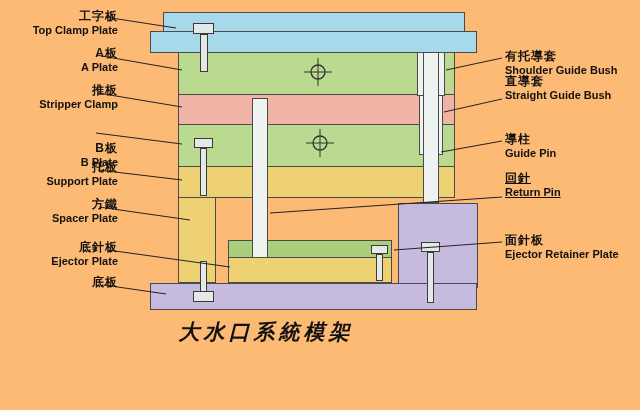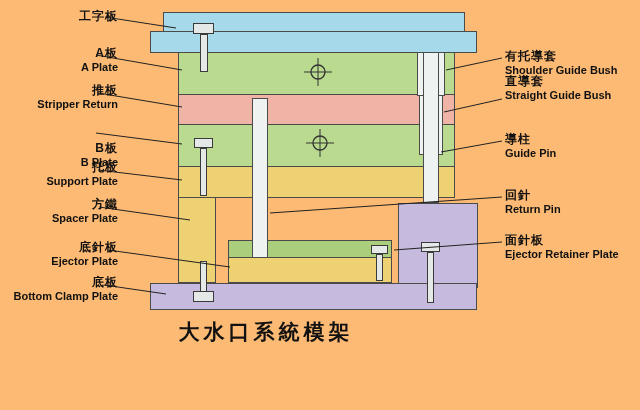--- a/index.html
+++ b/index.html
@@ -8,21 +8,21 @@
   .plate{position:absolute;border:1px solid #4a4a4a;box-sizing:border-box;}
   .pin{position:absolute;border:1px solid #4a4a4a;box-sizing:border-box;}
   .screw-part{position:absolute;border:1px solid #3a3a3a;box-sizing:border-box;background:#e4e8e6;}
   .lines{position:absolute;left:0;top:0;pointer-events:none;}
   .crosshair{position:absolute;}
   .label{position:absolute;line-height:1.15;font-weight:bold;}
   .label .zh{font-size:12px;letter-spacing:1px;}
   .label .en{font-size:11px;}
   .label.left{left:0;width:118px;text-align:right;}
   .label.right{left:505px;width:134px;text-align:left;}
-  .title-block{position:absolute;left:0;top:318px;width:532px;text-align:center;font-weight:bold;}
+  .title-block{position:absolute;left:0;top:318px;width:532px;text-align:center;font-weight:bold;font-style:italic;}
   .title-zh{font-size:21px;letter-spacing:4px;}
   .title-en{font-size:24px;letter-spacing:1px;margin-top:4px;}
 </style>
 </head>
 <body>
 
 <div class="canvas">
 
   <div class="plate" style="left: 163px; top: 12px; width: 302px; height: 20px; background-color: rgb(166, 217, 233);"></div>
   <div class="plate" style="left: 150px; top: 31px; width: 327px; height: 22px; background-color: rgb(166, 217, 233);"></div>
@@ -76,63 +76,63 @@
       <line x1="502" y1="58" x2="446" y2="70"></line>
       <line x1="502" y1="99" x2="444" y2="112"></line>
       <line x1="502" y1="141" x2="441" y2="152"></line>
       <line x1="502" y1="197" x2="270" y2="213"></line>
       <line x1="502" y1="242" x2="394" y2="250"></line>
     </g>
   </svg>
 
   <div class="label left" style="top:10px;">
     <div class="zh">工字板</div>
+    <div class="en">Top Clamp Plate</div>
   </div>
   <div class="label left" style="top:47px;">
     <div class="zh">A板</div>
     <div class="en">A Plate</div>
   </div>
   <div class="label left" style="top:84px;">
     <div class="zh">推板</div>
-    <div class="en">Stripper Return</div>
+    <div class="en">Stripper Clamp</div>
   </div>
   <div class="label left" style="top:142px;">
     <div class="zh">B板</div>
     <div class="en">B Plate</div>
   </div>
   <div class="label left" style="top:161px;">
     <div class="zh">托板</div>
     <div class="en">Support Plate</div>
   </div>
   <div class="label left" style="top:198px;">
     <div class="zh">方鐵</div>
     <div class="en">Spacer Plate</div>
   </div>
   <div class="label left" style="top:241px;">
     <div class="zh">底針板</div>
     <div class="en">Ejector Plate</div>
   </div>
   <div class="label left" style="top:276px;">
     <div class="zh">底板</div>
-    <div class="en">Bottom Clamp Plate</div>
   </div>
 
   <div class="label right" style="top:50px;">
     <div class="zh">有托導套</div>
     <div class="en">Shoulder Guide Bush</div>
   </div>
   <div class="label right" style="top:75px;">
     <div class="zh">直導套</div>
     <div class="en">Straight Guide Bush</div>
   </div>
   <div class="label right" style="top:133px;">
     <div class="zh">導柱</div>
     <div class="en">Guide Pin</div>
   </div>
-  <div class="label right" style="top:189px;">
+  <div class="label right" style="top:172px;text-decoration:underline;">
     <div class="zh">回針</div>
     <div class="en">Return Pin</div>
   </div>
   <div class="label right" style="top:234px;">
     <div class="zh">面針板</div>
     <div class="en">Ejector Retainer Plate</div>
   </div>
 
   <div class="title-block">
     <div class="title-zh">大水口系統模架</div>

